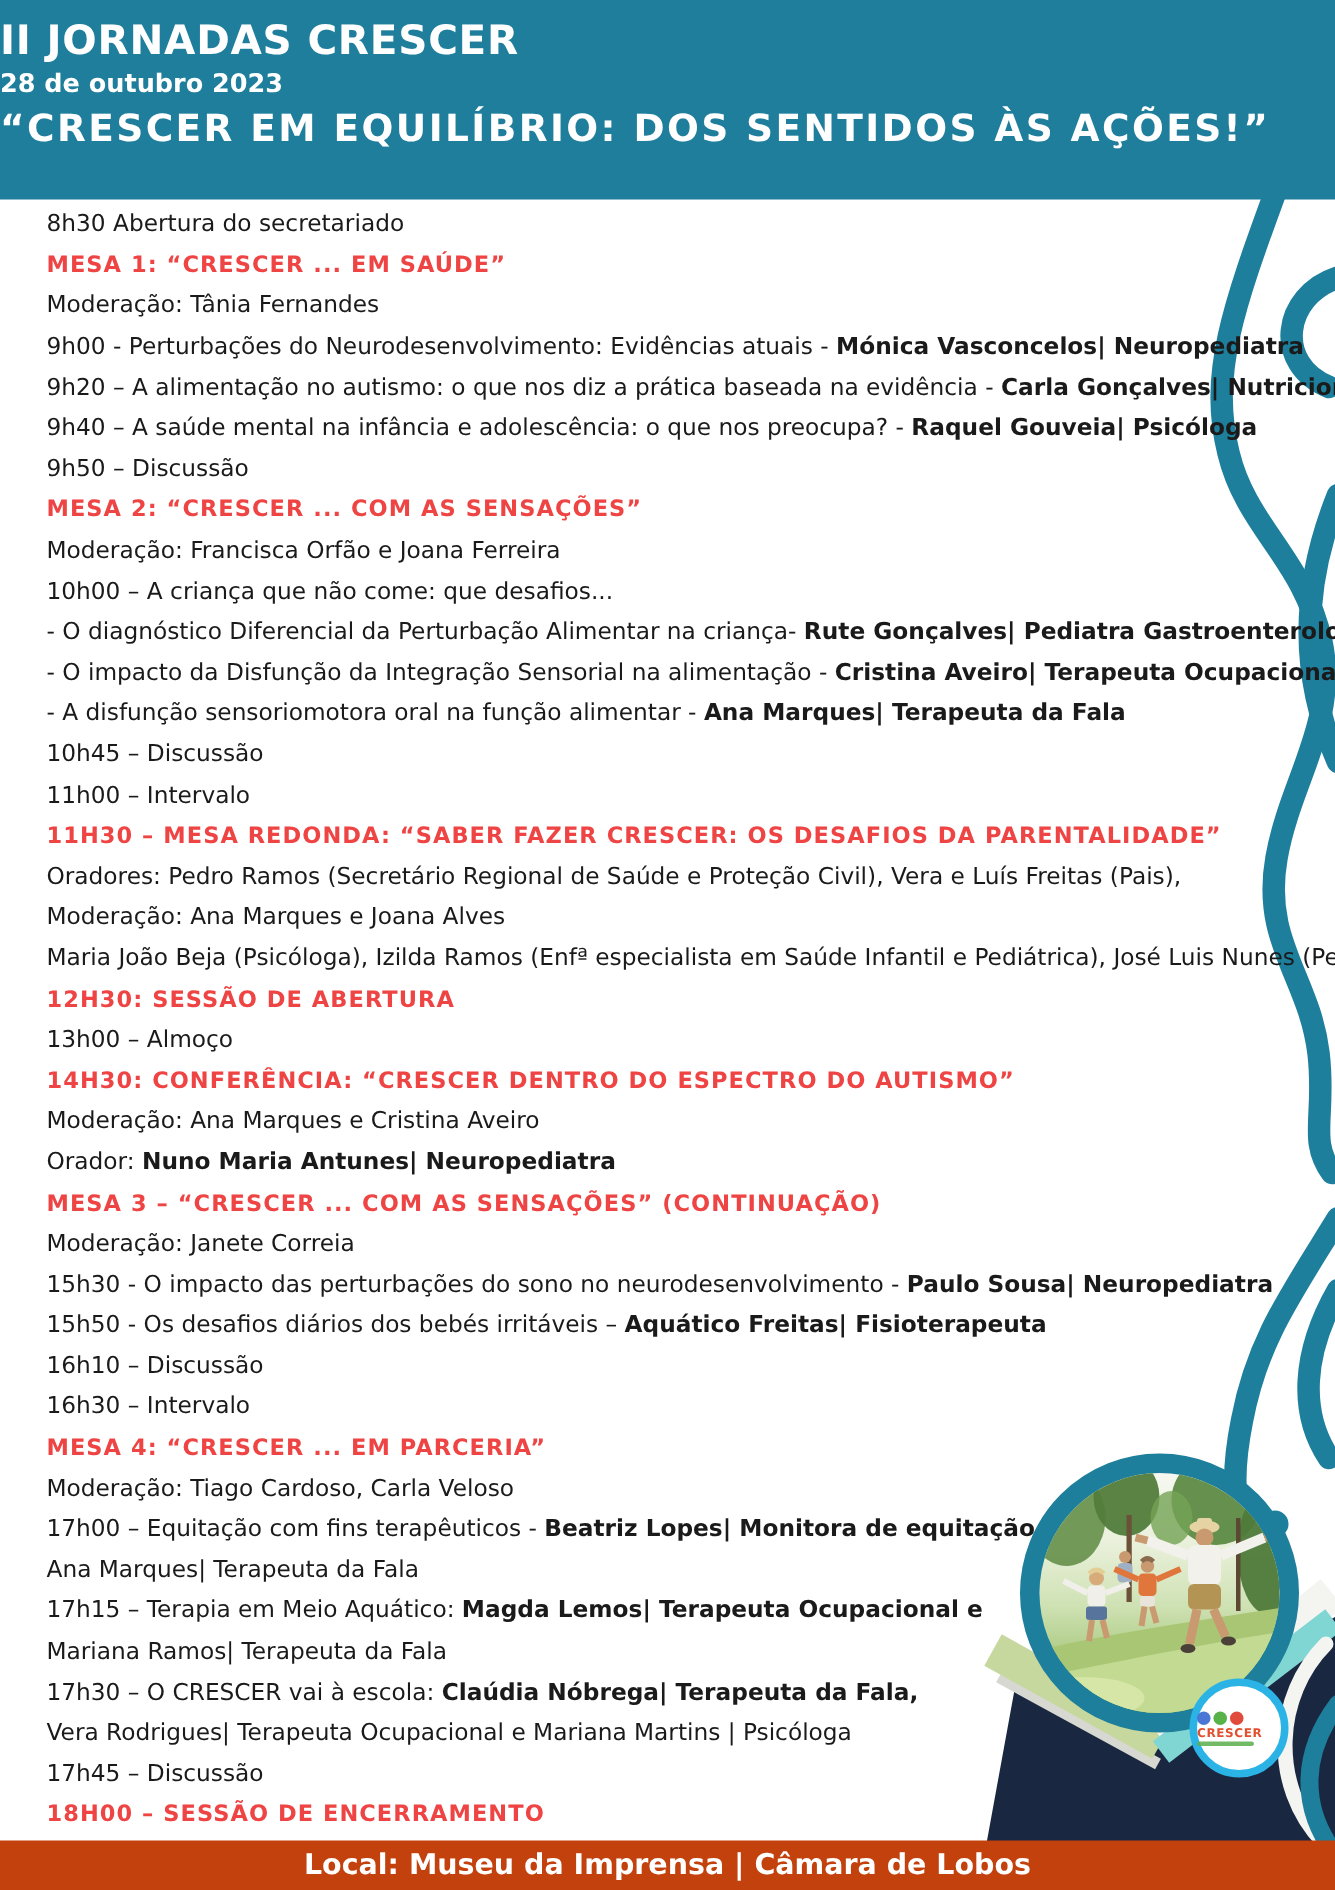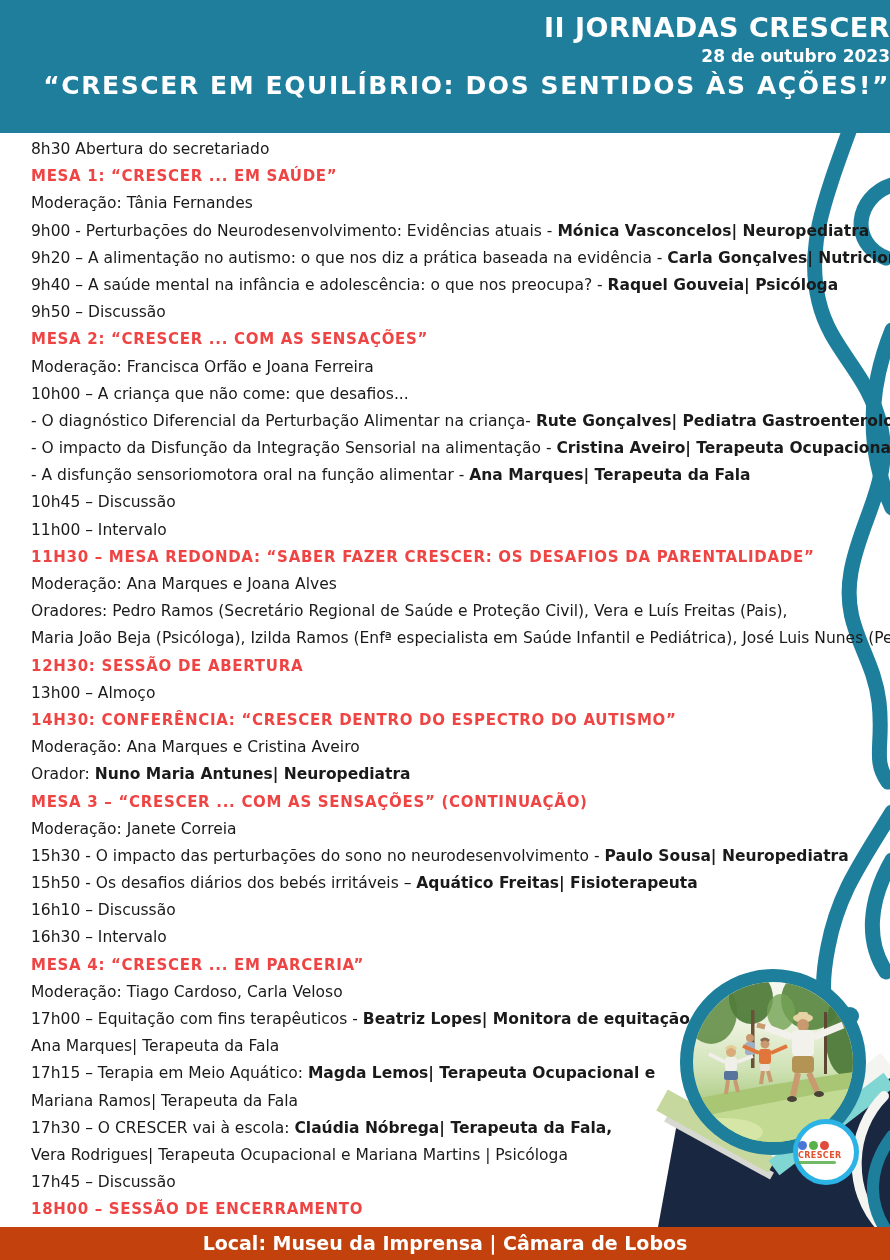--- a/index.html
+++ b/index.html
@@ -1,20 +1,20 @@
 <!DOCTYPE html>
 <html><head>
 <meta charset="utf-8">
 <style>
   html,body{margin:0;padding:0;}
   body{font-family:"DejaVu Sans", sans-serif; background:#ffffff;}
   .page{position:relative;width:890px;height:1260px;background:#ffffff;overflow:hidden;}
 
   
-  .header{position:absolute;top:0;left:0;width:890px;height:133px;background:#1e7e9c;color:#fff;text-align:right;z-index:2;}
+  .header{position:absolute;top:0;left:0;width:890px;height:133px;background:#1e7e9c;color:#fff;text-align:left;z-index:2;}
   .header .title{padding-top:12px;font-size:27px;font-weight:700;letter-spacing:0.5px;}
   .header .date{font-size:17px;font-weight:700;margin-top:3px;}
   .header .tagline{font-size:25px;font-weight:700;letter-spacing:1.6px;margin-top:5px;}
 
   
   .decor{position:absolute;top:0;left:0;z-index:1;}
 
   
   .schedule{position:absolute;top:133px;left:0;width:860px;padding:3px 0 0 31px;z-index:2;}
   .line{height:27.2px;line-height:27.2px;font-size:15.5px;color:#1a1a1a;white-space:nowrap;}
@@ -79,22 +79,22 @@
       <div class="line p"><span>9h50 – Discussão</span></div>
       <div class="line h"><span>MESA 2: “CRESCER ... COM AS SENSAÇÕES”</span></div>
       <div class="line s"><span>Moderação: Francisca Orfão e Joana Ferreira</span></div>
       <div class="line p"><span>10h00 – A criança que não come: que desafios...</span></div>
       <div class="line p"><span>- O diagnóstico Diferencial da Perturbação Alimentar na criança- </span><span class="b">Rute Gonçalves| Pediatra Gastroenterologista</span></div>
       <div class="line p"><span>- O impacto da Disfunção da Integração Sensorial na alimentação - </span><span class="b">Cristina Aveiro| Terapeuta Ocupacional</span></div>
       <div class="line p"><span>- A disfunção sensoriomotora oral na função alimentar - </span><span class="b">Ana Marques| Terapeuta da Fala</span></div>
       <div class="line p"><span>10h45 – Discussão</span></div>
       <div class="line p"><span>11h00 – Intervalo</span></div>
       <div class="line h"><span>11H30 – MESA REDONDA: “SABER FAZER CRESCER: OS DESAFIOS DA PARENTALIDADE”</span></div>
+      <div class="line p"><span>Oradores: Pedro Ramos (Secretário Regional de Saúde e Proteção Civil), Vera e Luís Freitas (Pais),</span></div>
       <div class="line s"><span>Moderação: Ana Marques e Joana Alves</span></div>
-      <div class="line p"><span>Oradores: Pedro Ramos (Secretário Regional de Saúde e Proteção Civil), Vera e Luís Freitas (Pais),</span></div>
       <div class="line p"><span>Maria João Beja (Psicóloga), Izilda Ramos (Enfª especialista em Saúde Infantil e Pediátrica), José Luis Nunes (Pediatra)</span></div>
       <div class="line h"><span>12H30: SESSÃO DE ABERTURA</span></div>
       <div class="line p"><span>13h00 – Almoço</span></div>
       <div class="line h"><span>14H30: CONFERÊNCIA: “CRESCER DENTRO DO ESPECTRO DO AUTISMO”</span></div>
       <div class="line s"><span>Moderação: Ana Marques e Cristina Aveiro</span></div>
       <div class="line p"><span>Orador: </span><span class="b">Nuno Maria Antunes| Neuropediatra</span></div>
       <div class="line h"><span>MESA 3 – “CRESCER ... COM AS SENSAÇÕES” (CONTINUAÇÃO)</span></div>
       <div class="line s"><span>Moderação: Janete Correia</span></div>
       <div class="line p"><span>15h30 - O impacto das perturbações do sono no neurodesenvolvimento - </span><span class="b">Paulo Sousa| Neuropediatra</span></div>
       <div class="line p"><span>15h50 - Os desafios diários dos bebés irritáveis – </span><span class="b">Aquático Freitas| Fisioterapeuta</span></div>

